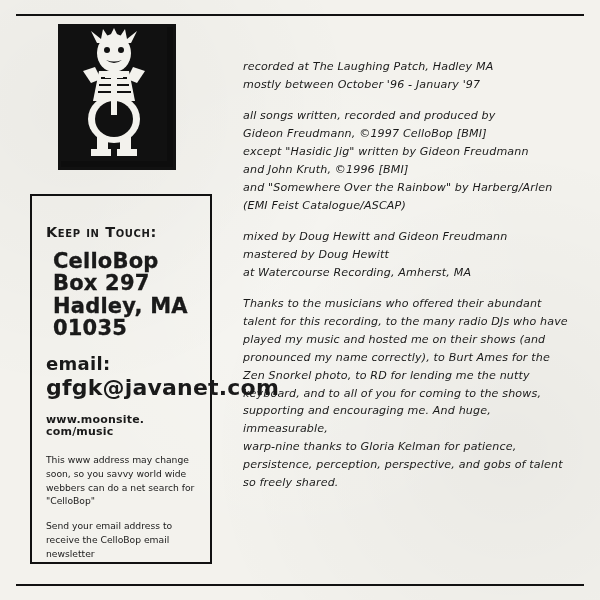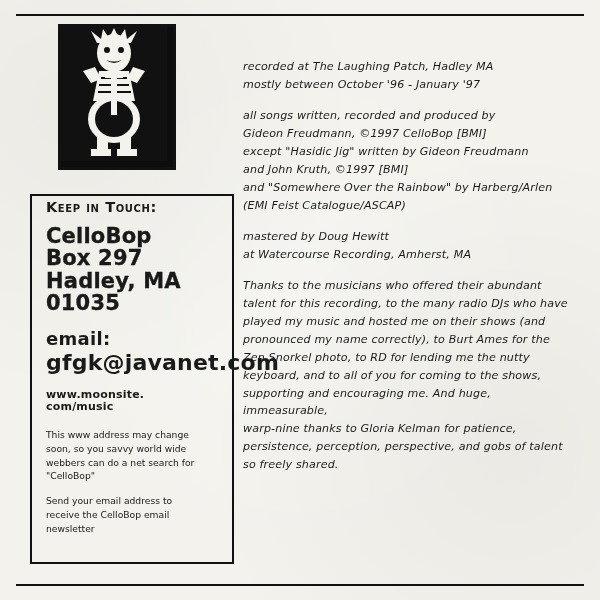--- a/index.html
+++ b/index.html
@@ -61,43 +61,43 @@
     border: 3px solid #111;
     background: #0d0d0d;
     position: relative;
     overflow: hidden;
   }
   .woodcut svg { display: block; }
 
   .keepbox {
     margin-top: 24px;
     margin-left: 4px;
-    width: 204px;
+    width: 182px;
     height: 370px;
     border: 2px solid #111;
     box-sizing: border-box;
-    padding: 1px 12px 10px 12px;
+    padding: 26px 12px 10px 12px;
     position: relative;
   }
   .keep-title {
     font-family: "DejaVu Sans", sans-serif;
     font-weight: bold;
     font-size: 14.5px;
     letter-spacing: 0.6px;
     margin: 2px 0 10px 2px;
     font-variant: small-caps;
     text-transform: none;
   }
   .addr {
     font-family: "DejaVu Sans", sans-serif;
     font-weight: bold;
     font-size: 21px;
     line-height: 1.06;
     letter-spacing: 0.2px;
-    margin-left: 2px;
+    margin-left: 9px;
     -webkit-text-stroke: 0.3px #111;
   }
   .addr div { white-space: nowrap; }
   .email-label {
     font-family: "DejaVu Sans", sans-serif;
     font-weight: bold;
     font-size: 18px;
     margin: 14px 0 0 2px;
     letter-spacing: 0.3px;
   }
@@ -217,26 +217,27 @@
 
     <div class="blk">
       <p>recorded at The Laughing Patch, Hadley MA</p>
       <p>mostly between October '96 - January '97</p>
     </div>
 
     <div class="blk">
       <p>all songs written, recorded and produced by</p>
       <p>Gideon Freudmann, ©1997 CelloBop [BMI]</p>
       <p>except "Hasidic Jig" written by Gideon Freudmann</p>
-      <p>and John Kruth, ©1997 [BMI]</p>
+      <p>and John Kruth, ©1996 [BMI]</p>
       <p>and "Somewhere Over the Rainbow" by Harberg/Arlen</p>
       <p>(EMI Feist Catalogue/ASCAP)</p>
     </div>
 
     <div class="blk">
+      <p>mixed by Doug Hewitt and Gideon Freudmann</p>
       <p>mastered by Doug Hewitt</p>
       <p>at Watercourse Recording, Amherst, MA</p>
     </div>
 
 
     <div class="blk">
       <p>Thanks to the musicians who offered their abundant</p>
       <p>talent for this recording, to the many radio DJs who have</p>
       <p>played my music and hosted me on their shows (and</p>
       <p>pronounced my name correctly), to Burt Ames for the</p>

